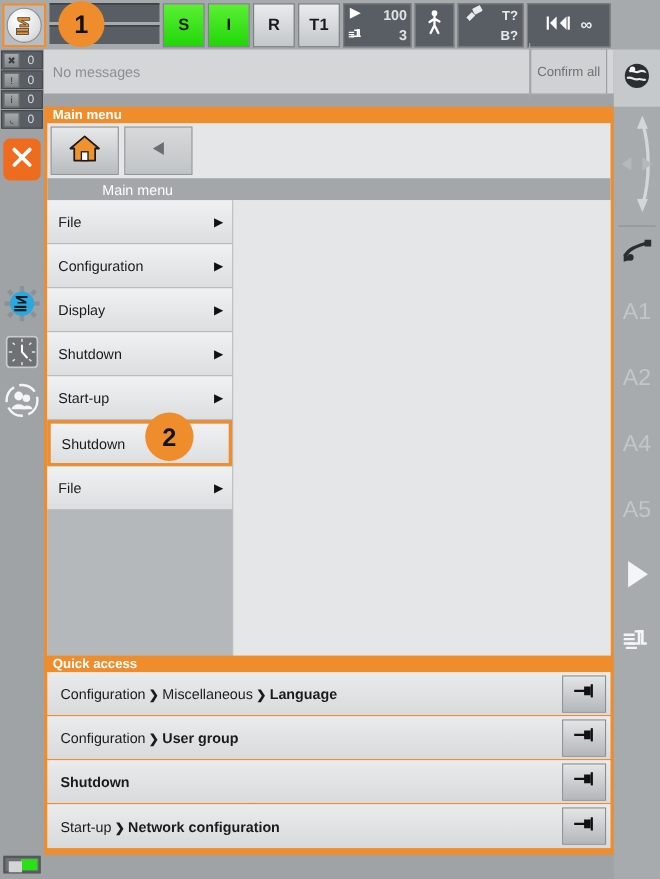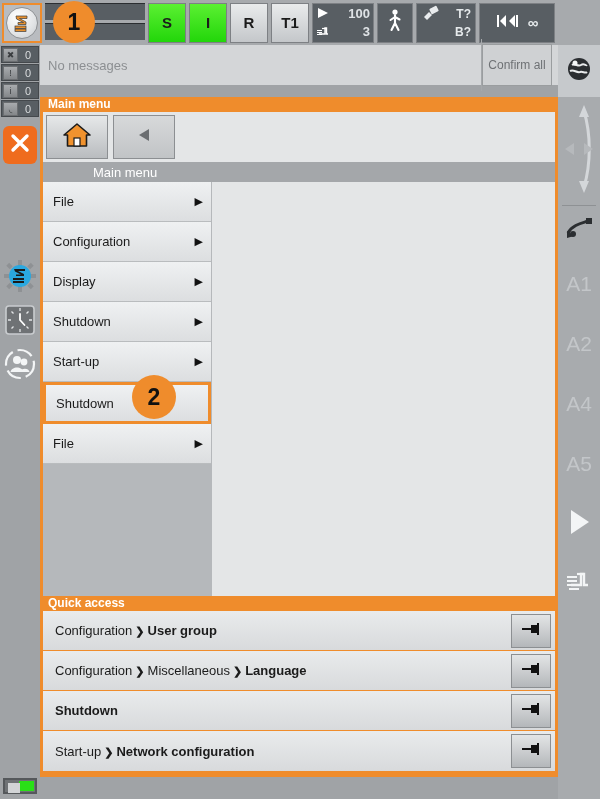--- a/index.html
+++ b/index.html
@@ -399,36 +399,36 @@
     </div>
   </div>
 
   <div class="badge" id="badge2">2</div>
 
   <div class="quick">
     <div class="quick-title">Quick access</div>
 
     <div class="qrow">
       <div class="qlabel">
-        <span>Configuration</span><span class="sep">❯</span><b>User group</b>
+        <span>Configuration</span><span class="sep">❯</span><span>Miscellaneous</span><span class="sep">❯</span><b>Language</b>
       </div>
       <div class="pinbtn">
         <span>
           <svg width="20" height="14" viewBox="0 0 20 14">
               <path d="M1 7 L13 7" stroke="#111" stroke-width="2"></path>
               <polygon points="10,3 16,3 16,11 10,11" fill="#111"></polygon>
               <rect x="16" y="1" width="2" height="12" fill="#111"></rect>
             </svg>
         </span>
       </div>
     </div>
 
     <div class="qrow">
       <div class="qlabel">
-        <span>Configuration</span><span class="sep">❯</span><span>Miscellaneous</span><span class="sep">❯</span><b>Language</b>
+        <span>Configuration</span><span class="sep">❯</span><b>User group</b>
       </div>
       <div class="pinbtn">
         <span>
           <svg width="20" height="14" viewBox="0 0 20 14">
               <path d="M1 7 L13 7" stroke="#111" stroke-width="2"></path>
               <polygon points="10,3 16,3 16,11 10,11" fill="#111"></polygon>
               <rect x="16" y="1" width="2" height="12" fill="#111"></rect>
             </svg>
         </span>
       </div>

